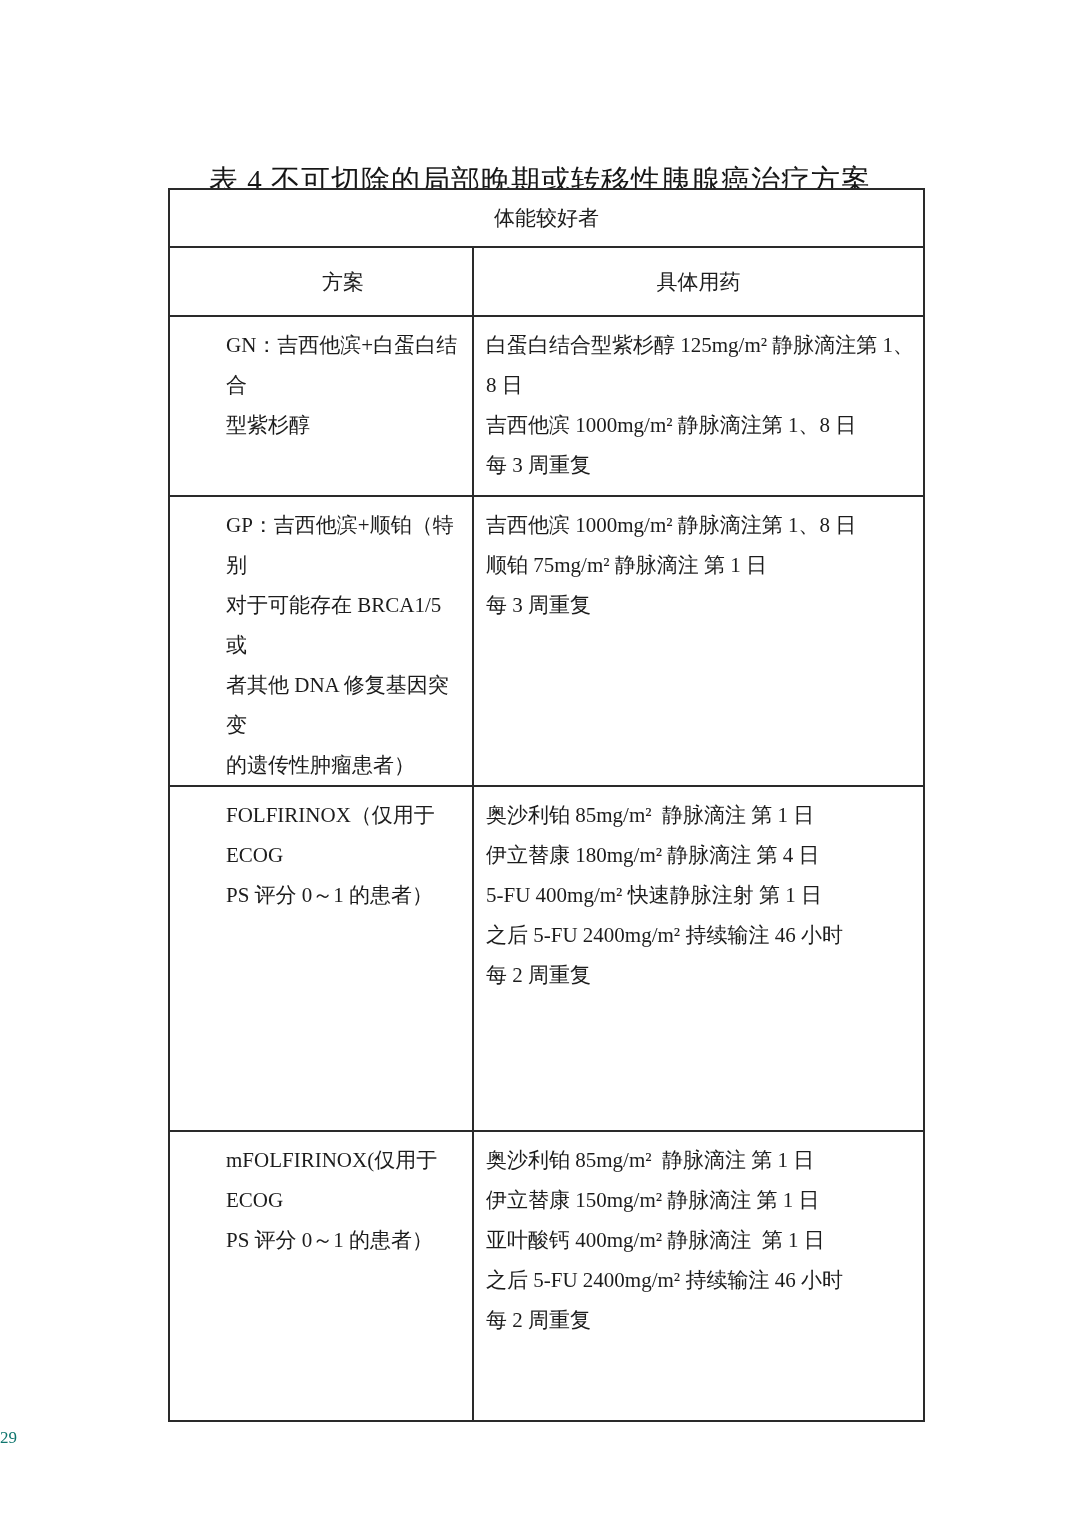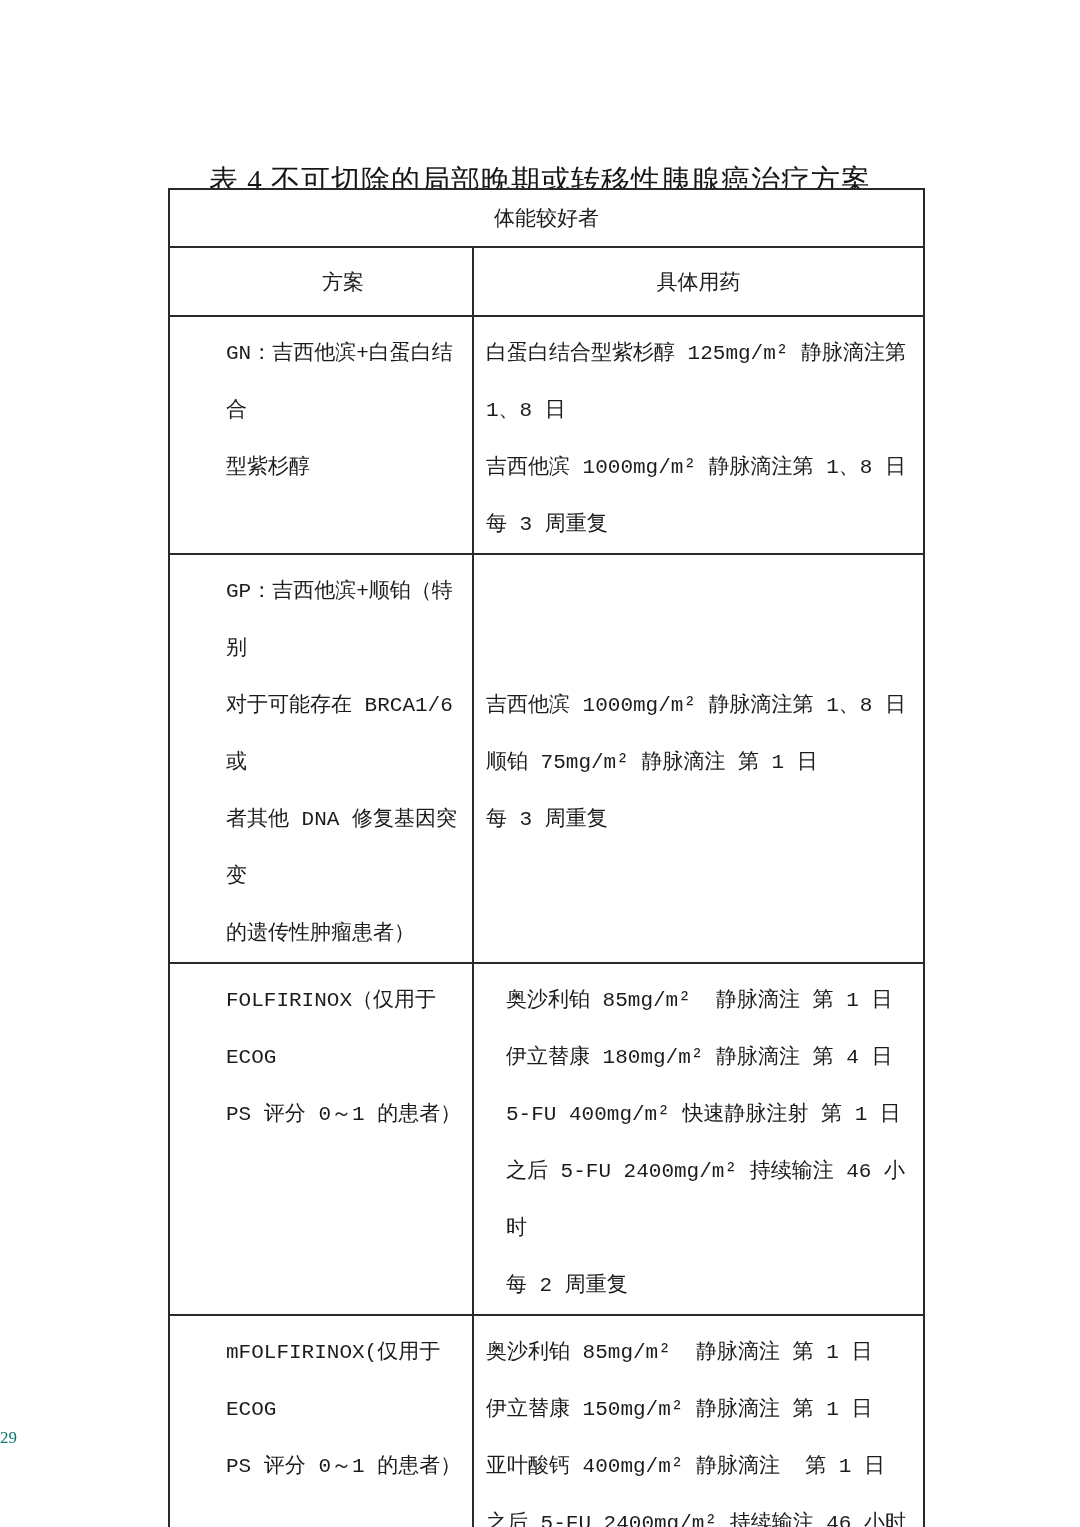--- a/index.html
+++ b/index.html
@@ -50,27 +50,26 @@
     flex: 0 0 260px;
     border-right: 2px solid #2a2a2a;
     margin-left: 44px;
   }
   .cell-drugs { flex: 1 1 auto; }
   .data-row .cell {
     font-size: 21px;
     padding: 8px 8px 0 12px;
   }
   .data-row .line {
-    line-height: 57px;
+    line-height: 40px;
     white-space: pre-wrap;
-    font-family: Liberation Mono, monospace;
   }
   .row-h-1 { min-height: 180px; }
-  .row-h-2 { min-height: 228px; align-items: center; }
-  .row-h-3 { min-height: 345px; gap: 20px; }
+  .row-h-2 { min-height: 228px; }
+  .row-h-3 { min-height: 345px; }
   .row-h-4 { min-height: 290px; }
   .page-number {
     position: absolute;
     top: 1428px;
     left: 0;
     width: 1080px;
     text-align: left;
     font-size: 17px;
     color: #0f766e;
   }
@@ -105,21 +104,21 @@
       <div class="cell cell-drugs">
         <div class="line">白蛋白结合型紫杉醇 125mg/m² 静脉滴注第 1、8 日</div>
         <div class="line">吉西他滨 1000mg/m² 静脉滴注第 1、8 日</div>
         <div class="line">每 3 周重复</div>
       </div>
     </div>
 
     <div class="tbl-row data-row row-h-2">
       <div class="cell cell-regimen">
         <div class="line">GP：吉西他滨+顺铂（特别</div>
-        <div class="line">对于可能存在 BRCA1/6 或</div>
+        <div class="line">对于可能存在 BRCA1/5 或</div>
         <div class="line">者其他 DNA 修复基因突变</div>
         <div class="line">的遗传性肿瘤患者）</div>
       </div>
       <div class="cell cell-drugs">
         <div class="line">吉西他滨 1000mg/m² 静脉滴注第 1、8 日</div>
         <div class="line">顺铂 75mg/m² 静脉滴注 第 1 日</div>
         <div class="line">每 3 周重复</div>
       </div>
     </div>
 

